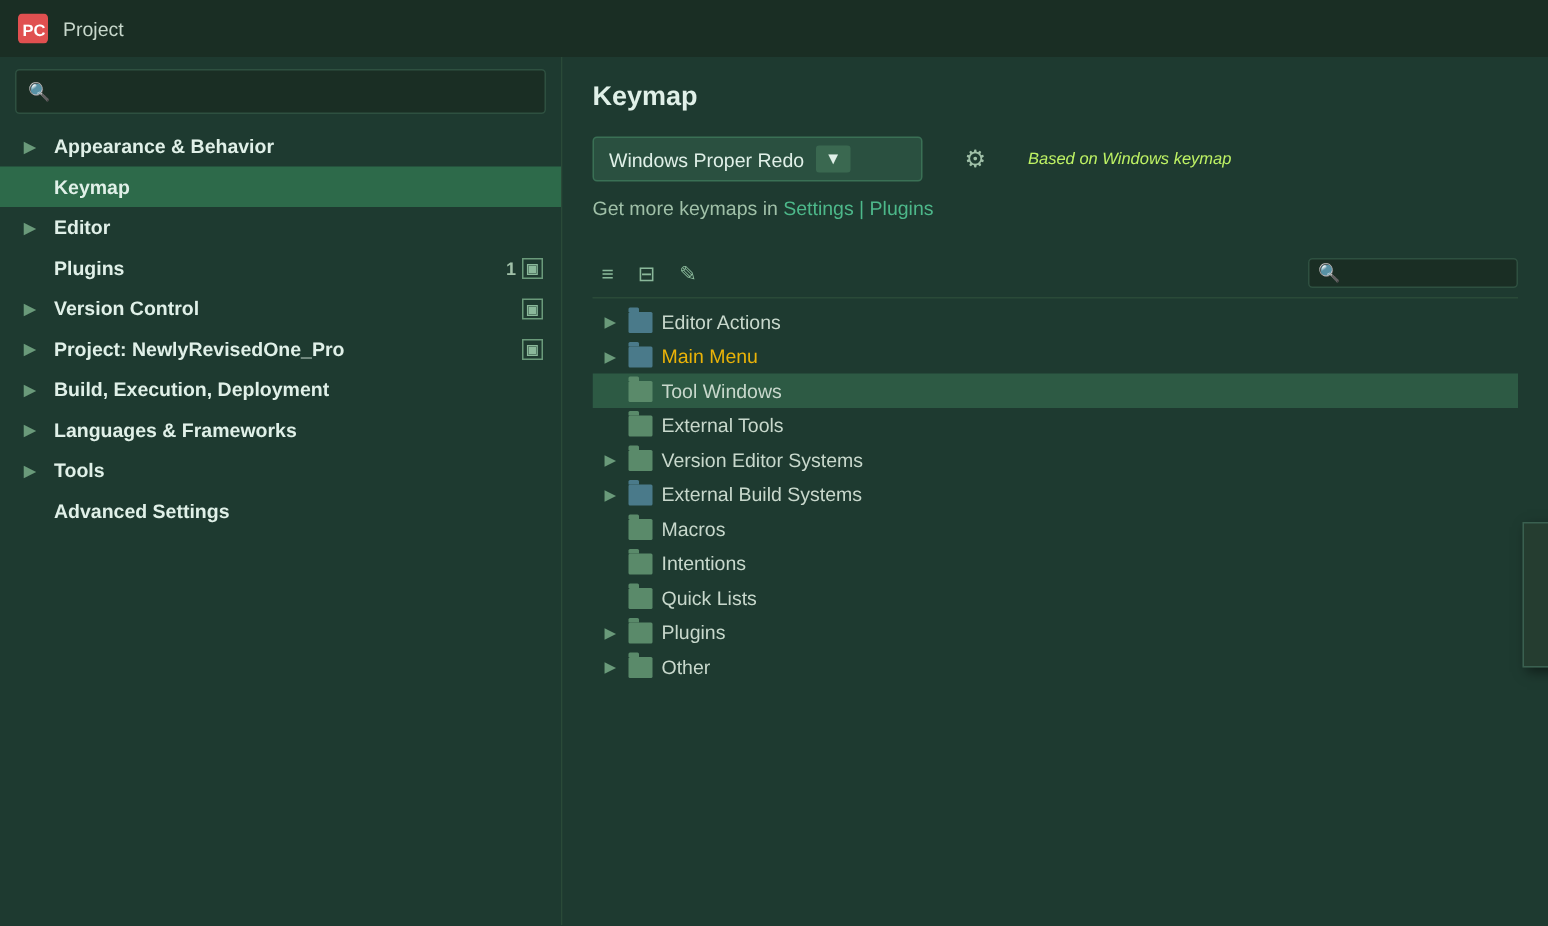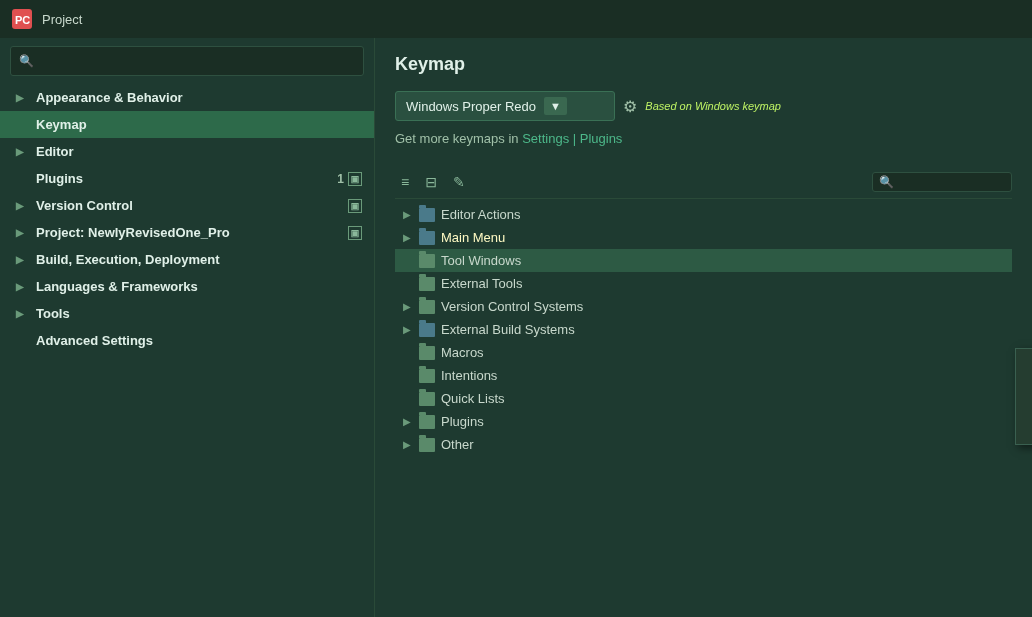--- a/index.html
+++ b/index.html
@@ -146,21 +146,21 @@
       font-size: 18px;
       font-weight: bold;
       color: #e0f0e8;
       margin-bottom: 16px;
     }
 
     
     .keymap-selector-row {
       display: flex;
       align-items: center;
-      gap: 4px;
+      gap: 24px;
       margin-bottom: 10px;
     }
 
     .keymap-dropdown {
       background: #2a5040;
       border: 1px solid #3a7055;
       border-radius: 3px;
       padding: 5px 10px;
       color: #e0f0e8;
       font-size: 13px;
@@ -296,21 +296,21 @@
     .tree-folder-icon.special::before {
       background: #4a7a8a;
     }
 
     .tree-label {
       color: #c8d8cc;
       font-size: 13px;
     }
 
     .tree-label.blue {
-      color: #fef9c3;
+      color: #eab308;
     }
 
     
     .context-menu {
       position: absolute;
       background: #253d30;
       border: 1px solid #3a6050;
       box-shadow: 3px 3px 8px rgba(0,0,0,0.5);
       z-index: 100;
       min-width: 220px;
@@ -442,21 +442,21 @@
           <span class="tree-label">Tool Windows</span>
         </div>
         <div class="tree-item">
           <span class="tree-chevron"></span>
           <div class="tree-folder-icon"></div>
           <span class="tree-label">External Tools</span>
         </div>
         <div class="tree-item">
           <span class="tree-chevron">▶</span>
           <div class="tree-folder-icon"></div>
-          <span class="tree-label">Version Control Systems</span>
+          <span class="tree-label">Version Editor Systems</span>
         </div>
         <div class="tree-item">
           <span class="tree-chevron">▶</span>
           <div class="tree-folder-icon special"></div>
           <span class="tree-label">External Build Systems</span>
         </div>
         <div class="tree-item">
           <span class="tree-chevron"></span>
           <div class="tree-folder-icon"></div>
           <span class="tree-label">Macros</span>

